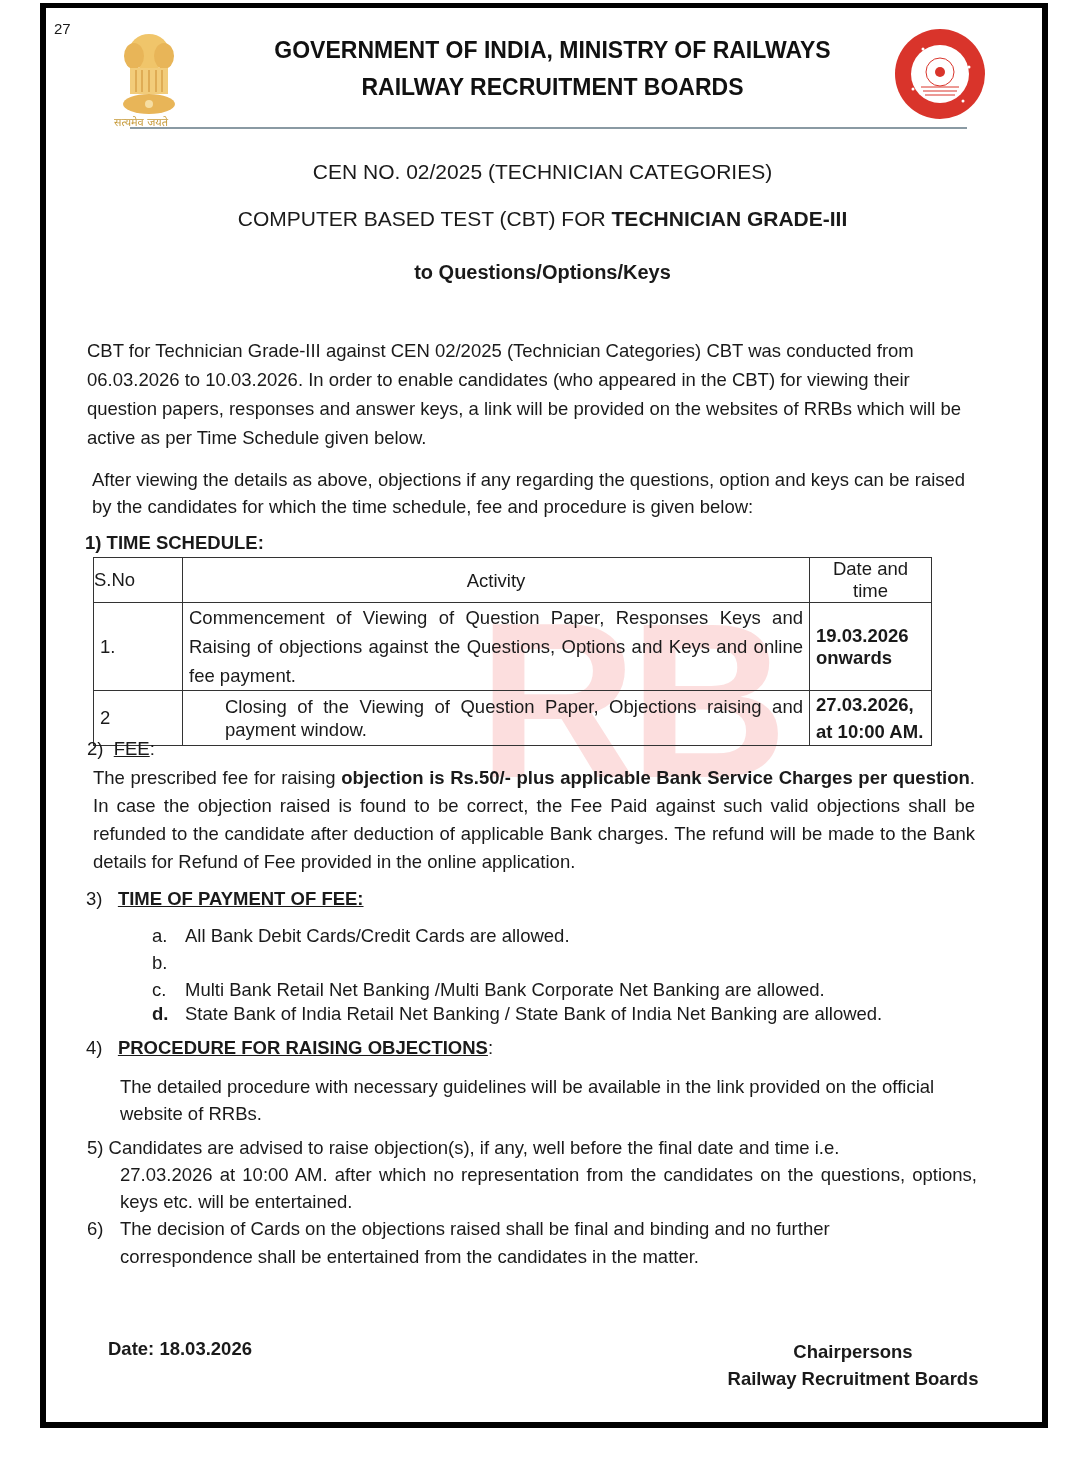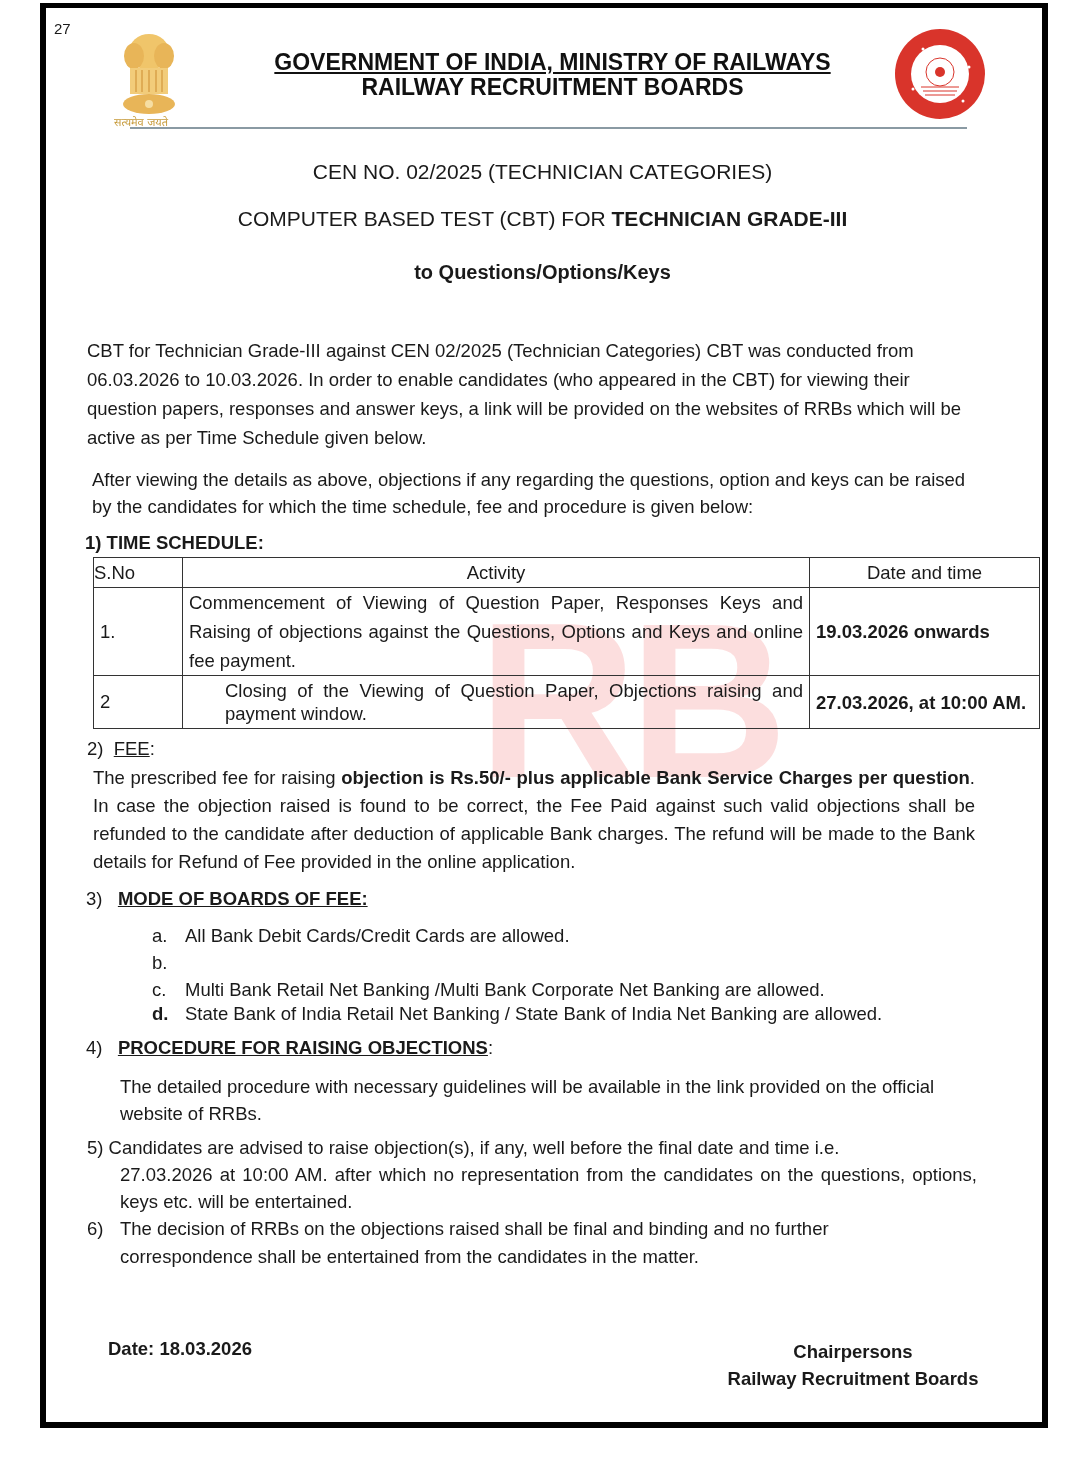--- a/index.html
+++ b/index.html
@@ -6,34 +6,34 @@
   body { width: 1080px; height: 1465px; position: relative; overflow: hidden;
          font-family: "Liberation Sans", sans-serif; color: #1a1a1a; }
   .frame { position: absolute; left: 40px; top: 3px; width: 1008px; height: 1425px;
            border-left: 6px solid #000; border-top: 5px solid #000;
            border-right: 6px solid #000; border-bottom: 6px solid #000; box-sizing: border-box; }
   .abs { position: absolute; }
   .page-num { left: 54px; top: 12px; font-size: 15px; margin-top: 8px; }
   .emblem { left: 112px; top: 30px; width: 74px; height: 100px; }
   .emblem-caption { left: 114px; top: 114px; font-size: 11px; color: #c69a3a; font-family: "DejaVu Serif", serif; }
   .hdr1, .hdr2 { left: 180px; width: 745px; text-align: center; font-weight: bold; font-size: 23px; color: #111; }
-  .hdr1 { top: 49px; text-decoration: underline; }
+  .hdr1 { top: 37px; }
   .hdr2 { top: 74px; }
   .rail-logo { left: 893px; top: 27px; width: 94px; height: 94px; }
   .divider { left: 130px; top: 127px; width: 837px; height: 2px; background: #8a9aa3; }
   .center { left: 60px; width: 965px; text-align: center; }
   .cen { top: 160px; font-size: 21px; }
   .cbt { top: 207px; font-size: 21px; }
   .title { top: 257px; font-size: 20px; font-weight: bold; line-height: 30px; }
   .para { font-size: 18.5px; line-height: 29px; }
   .p1 { left: 87px; top: 336px; width: 895px; }
   .p2 { left: 92px; top: 466px; width: 885px; line-height: 27px; }
   .sec-head { font-size: 18.5px; font-weight: bold; }
   .s1 { left: 85px; top: 532px; }
-  table.sched { position: absolute; left: 93px; top: 557px; width: 947px; border-collapse: collapse;
+  table.sched { position: absolute; left: 93px; top: 557px; width: 839px; border-collapse: collapse;
                 font-size: 18.5px; }
   table.sched td, table.sched th { border: 1.5px solid #333; padding: 0 6px; vertical-align: middle; font-weight: normal; }
   table.sched th { height: 24px; text-align: center; }
   table.sched th.sno { text-align: left; padding-left: 0; }
   .c-sno { width: 76px; }
   .c-act { width: 578px; text-align: justify; line-height: 29px; }
   .c-date { font-weight: bold !important; }
   .r1 td { height: 84px; }
   .r2 td { height: 52px; }
   .r2 .c-act { line-height: 23px; padding-left: 42px; }
@@ -133,21 +133,21 @@
     <td class="c-sno">2</td>
     <td class="c-act">Closing of the Viewing of Question Paper, Objections raising and payment window.</td>
     <td class="c-date">27.03.2026, at 10:00 AM.</td>
   </tr>
 </tbody>
   </table>
 
 <div class="abs s2"><span>2)</span>&nbsp;&nbsp;<u>FEE</u><span>:</span></div>
 <div class="abs para p3"><span>The prescribed fee for raising </span><b>objection is Rs.50/- plus applicable Bank Service Charges per question</b><span>. In case the objection raised is found to be correct, the Fee Paid against such valid objections shall be refunded to the candidate after deduction of applicable Bank charges. The refund will be made to the Bank details for Refund of Fee provided in the online application.</span></div>
 
-<div class="abs s3"><span>3)</span>&nbsp;&nbsp;&nbsp;<u>MODE OF BOARDS OF FEE:</u></div>
+<div class="abs s3"><span>3)</span>&nbsp;&nbsp;&nbsp;<u>TIME OF PAYMENT OF FEE:</u></div>
 <div class="abs list">
   <div class="li">
       <span class="mk">a.</span>
       <span>All Bank Debit Cards/Credit Cards are allowed.</span>
     </div>
   <div class="li">
       <span class="mk">b.</span>
     </div>
   <div class="li">
       <span class="mk">c.</span>
@@ -157,19 +157,19 @@
       <span class="mk">d.</span>
       <span>State Bank of India Retail Net Banking / State Bank of India Net Banking are allowed.</span>
     </div>
 </div>
 
 <div class="abs s4"><span>4)</span>&nbsp;&nbsp;&nbsp;<u>PROCEDURE FOR RAISING OBJECTIONS</u><span>:</span></div>
 <div class="abs para p4">The detailed procedure with necessary guidelines will be available in the link provided on the official website of RRBs.</div>
 
 <div class="abs para p5"><span>5)</span> <span>Candidates are advised to raise objection(s), if any, well before the final date and time i.e.</span><span class="indent">27.03.2026 at 10:00 AM. after which no representation from the candidates on the questions, options, keys etc. will be entertained.</span></div>
 
-<div class="abs para p6"><span class="num">6)</span><span>The decision of RRBs on the objections raised shall be final and binding and no further</span><span class="indent">correspondence shall be entertained from the candidates in the matter.</span></div>
+<div class="abs para p6"><span class="num">6)</span><span>The decision of Cards on the objections raised shall be final and binding and no further</span><span class="indent">correspondence shall be entertained from the candidates in the matter.</span></div>
 
 <div class="abs date">Date: 18.03.2026</div>
 <div class="abs sign">
   <div>Chairpersons</div>
   <div>Railway Recruitment Boards</div>
 </div>
 
 </body></html>

